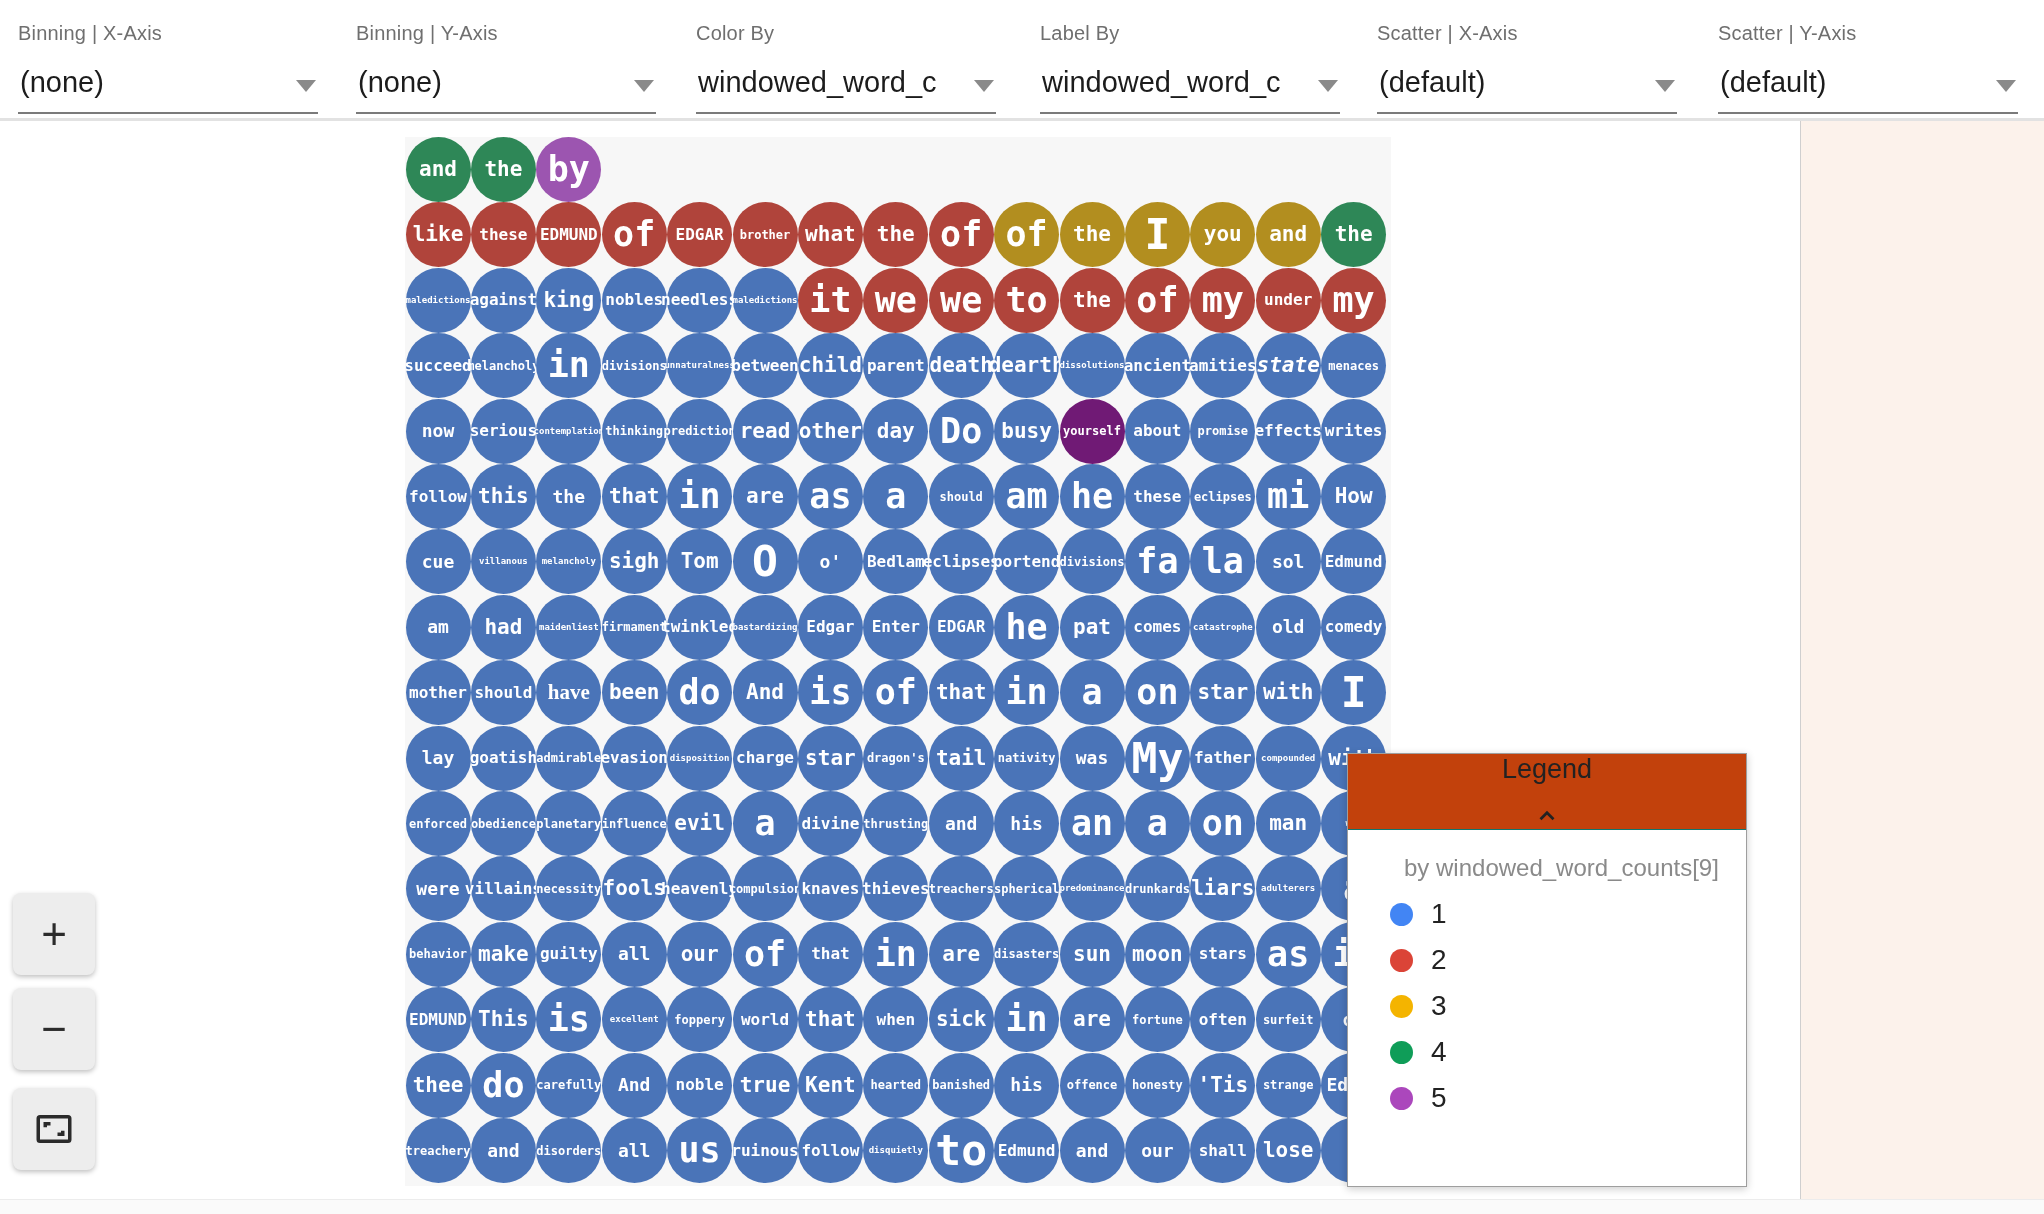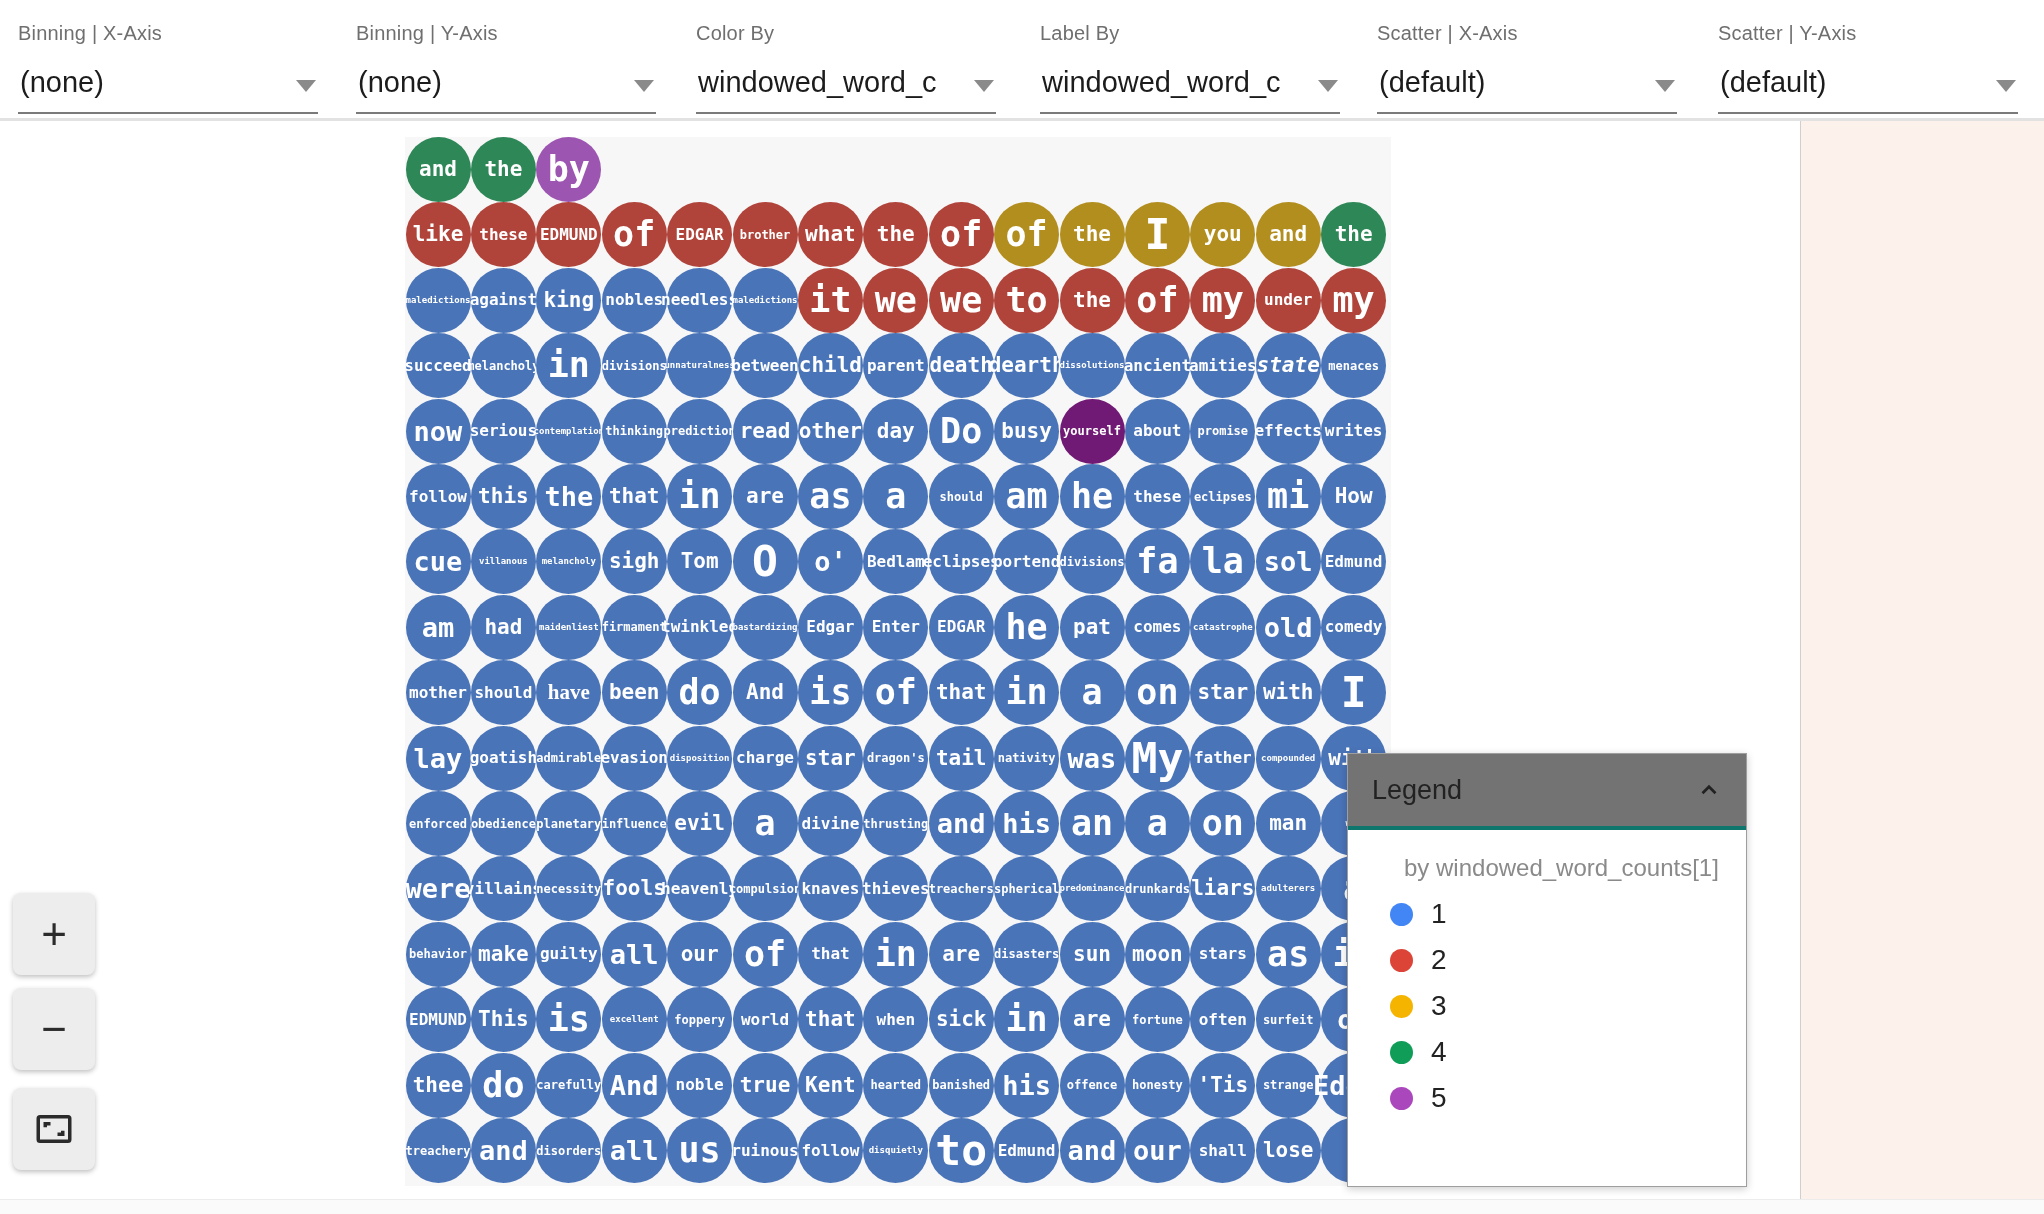--- a/index.html
+++ b/index.html
@@ -29,39 +29,39 @@
   }
   
   .grid-bg{position:absolute;left:405px;top:137px;width:986px;height:1049px;background:#f7f7f7;z-index:1;}
   .bubble{
     position:absolute;width:65px;height:65px;border-radius:50%;
     display:flex;align-items:center;justify-content:center;
     color:#fff;font-family:"DejaVu Sans Mono",monospace;font-weight:bold;
     white-space:nowrap;z-index:2;cursor:pointer;line-height:1;
   }
   .s1{font-size:9px}.s2{font-size:12px}.s3{font-size:16px}.s4{font-size:21px}
-  .s5{font-size:27px}.s6{font-size:35px}.s7{font-size:43px}
+  .s5{font-size:18px}.s6{font-size:35px}.s7{font-size:43px}
   
   .zoombtn{
     position:absolute;left:13px;width:82px;height:82px;background:#ededed;
     border:none;border-radius:8px;box-shadow:0 2px 5px rgba(0,0,0,.25);
     display:flex;align-items:center;justify-content:center;
     font-size:44px;color:#2b2b2b;cursor:pointer;z-index:4;
     font-family:"Liberation Sans",sans-serif;
   }
   
   .legend{
     position:absolute;left:1347px;top:753px;width:400px;height:434px;
     background:#fff;border:1px solid #9e9e9e;box-shadow:0 2px 8px rgba(0,0,0,.2);
     z-index:5;box-sizing:border-box;
   }
   .legend-header{
-    height:76px;background:#737373;border-bottom:4px solid #0f766e;
+    height:76px;background:#c2410c;border-bottom:1px solid #0f766e;
     display:flex;align-items:center;justify-content:space-between;
-    padding:0 24px;box-sizing:border-box;cursor:pointer;
+    padding:0 24px;box-sizing:border-box;cursor:pointer;flex-direction:column;
   }
   .legend-header .ttl{font-size:27px;color:#222;}
   .chev{width:26px;height:26px;}
   .legend-body{padding:24px 0 0 24px;}
   .legend-body .sect{font-size:30px;font-weight:bold;color:#3b3b3b;margin:0 0 8px 0;}
   .legend-body .sub{font-size:24px;color:#8a8a8a;margin:0 0 18px 32px;white-space:nowrap;}
   .litem{display:flex;align-items:center;margin:0 0 18px 18px;height:28px;}
   .litem .dot{width:23px;height:23px;border-radius:50%;margin-right:18px;flex:none;}
   .litem .ltxt{font-size:28px;color:#222;}
   
@@ -370,21 +370,21 @@
 </button>
 
 <div class="legend">
   <div class="legend-header">
     <span class="ttl">Legend</span>
     <svg class="chev" viewBox="0 0 24 24" fill="none" stroke="#222" stroke-width="2.5">
       <path d="M6 15 L12 9 L18 15"></path>
     </svg>
   </div>
   <div class="legend-body">
-    <p class="sub">by windowed_word_counts[1]</p>
+    <p class="sub">by windowed_word_counts[9]</p>
     <div id="legend-items">
         <div class="litem">
           <span class="dot" style="background: rgb(66, 133, 244);"></span>
           <span class="ltxt">1</span>
         </div>
         <div class="litem">
           <span class="dot" style="background: rgb(219, 68, 55);"></span>
           <span class="ltxt">2</span>
         </div>
         <div class="litem">

